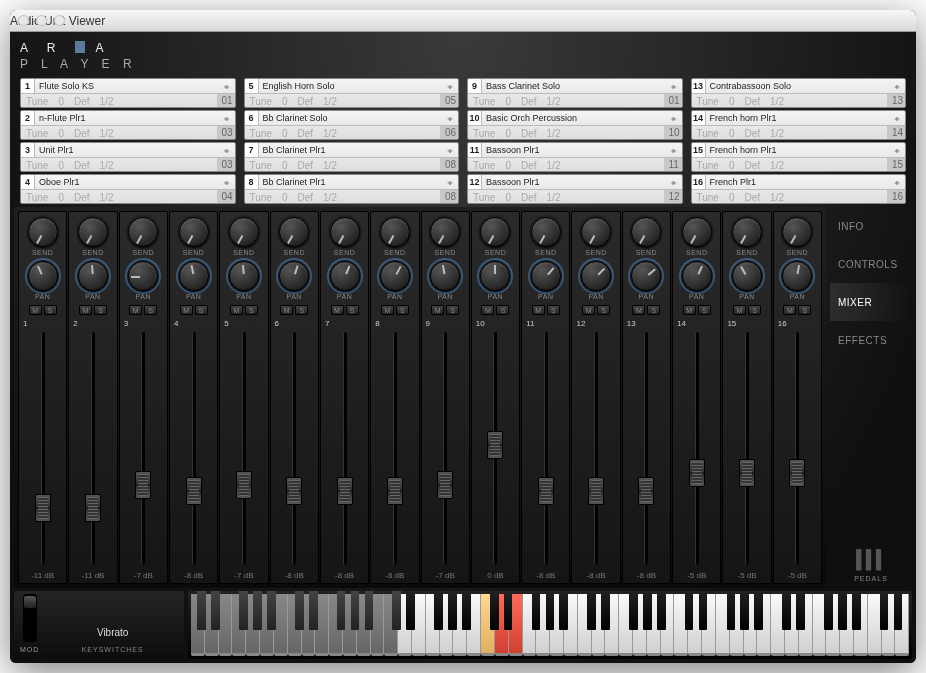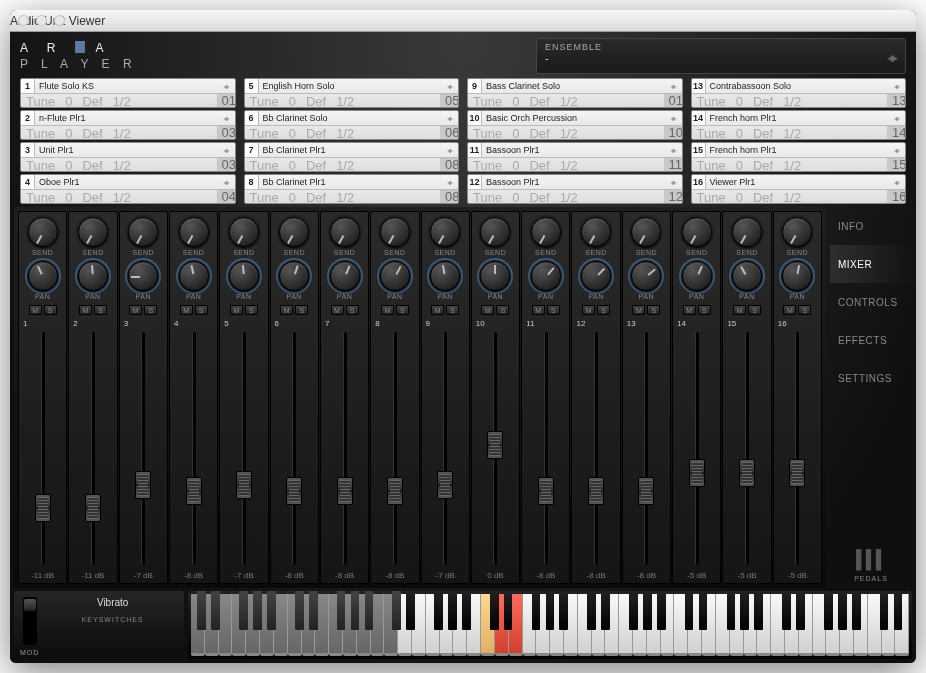--- a/index.html
+++ b/index.html
@@ -17,21 +17,21 @@
 .preset{margin-left:auto;width:370px;height:36px;background:linear-gradient(#2a2a2a,#1a1a1a);border:1px solid #444;border-radius:3px;display:flex;flex-direction:column;padding:3px 8px;position:relative;}
 .preset-label{font-size:9px;color:#aaa;letter-spacing:1px;}
 .preset-val{font-size:11px;color:#ddd;}
 .preset-arrows{position:absolute;right:10px;top:14px;color:#666;font-size:9px;letter-spacing:-3px;}
 .slots{display:grid;grid-template-columns:repeat(4,1fr);grid-template-rows:repeat(4,auto);gap:2px 8px;padding:0 6px;margin-top:2px;}
 .slot{background:linear-gradient(#f4f4f4,#dedede);border:1px solid #888;border-radius:2px;font-size:9px;color:#222;height:30px;display:flex;flex-direction:column;overflow:hidden;}
 .slot-top{display:flex;align-items:center;height:15px;border-bottom:1px solid #bbb;}
 .slot-num{width:14px;text-align:center;font-weight:bold;background:#fff;border-right:1px solid #bbb;height:100%;line-height:15px;font-size:9px;}
 .slot-name{flex:1;padding-left:4px;white-space:nowrap;overflow:hidden;}
 .slot-exp{width:18px;text-align:center;color:#999;font-size:8px;letter-spacing:-2px;}
-.slot-bot{display:flex;align-items:flex-start;height:14px;font-size:13px;color:#aaa;}
+.slot-bot{display:flex;align-items:center;height:14px;font-size:10px;color:#aaa;}
 .slot-bot span{padding:0 5px;}
 .slot-bot .ch{margin-left:auto;background:#c8c8c8;color:#666;width:18px;text-align:center;height:100%;line-height:14px;}
 .body{flex:1;display:flex;margin-top:3px;gap:4px;}
 .mixer{flex:1;display:flex;gap:1px;padding:4px;background:linear-gradient(#1f1f1f,#0a0a0a);border-radius:3px;}
 .strip{flex:1;background:linear-gradient(#2a2a2a,#151515);border:1px solid #000;border-radius:2px;display:flex;flex-direction:column;align-items:center;padding:3px 0;}
 .knob{width:30px;height:30px;border-radius:50%;background:radial-gradient(circle at 35% 30%,#555,#111);border:1px solid #000;box-shadow:inset 0 2px 3px rgba(255,255,255,.12),0 1px 2px #000,0 0 0 2px #222;position:relative;margin:2px 0;}
 .knob.ring{box-shadow:inset 0 2px 3px rgba(255,255,255,.12),0 1px 2px #000,0 0 0 1px #222,0 0 0 3px #3a5a7a;}
 .knob .ind{position:absolute;width:2px;height:9px;background:#bbb;left:50%;top:3px;transform-origin:50% 12px;margin-left:-1px;}
 .klabel{font-size:7px;color:#888;margin-bottom:3px;letter-spacing:.5px;}
 .ms{display:flex;gap:2px;margin:2px 0;}
@@ -42,21 +42,21 @@
 .fader{position:absolute;width:16px;height:28px;background:linear-gradient(#555 0%,#333 45%,#111 50%,#333 55%,#555 100%);border:1px solid #000;border-radius:2px;left:50%;margin-left:-8px;}
 .fader::before{content:"";position:absolute;left:2px;right:2px;top:2px;bottom:2px;background:repeating-linear-gradient(#666,#666 1px,#333 1px,#333 3px);}
 .dblabel{font-size:8px;color:#777;margin-top:2px;}
 .tabs{width:82px;display:flex;flex-direction:column;}
 .tab{height:38px;display:flex;align-items:center;padding-left:8px;font-size:10px;color:#888;letter-spacing:.5px;cursor:pointer;}
 .tab.active{color:#fff;background:linear-gradient(90deg,rgba(80,80,80,.4),transparent);}
 .pedals{margin-top:auto;text-align:center;padding:6px 0;}
 .pedals-ic{color:#555;font-size:18px;letter-spacing:-4px;}
 .pedals-lb{font-size:7px;color:#888;letter-spacing:1px;margin-top:4px;}
 .bottom{height:68px;display:flex;margin-top:3px;gap:4px;}
-.modpanel{width:170px;background:linear-gradient(#252525,#0c0c0c);border-radius:3px;display:flex;align-items:flex-start;padding:6px;gap:8px;}
+.modpanel{width:170px;background:linear-gradient(#252525,#0c0c0c);border-radius:3px;display:flex;align-items:flex-end;padding:6px;gap:8px;}
 .modwheel{width:14px;height:48px;background:#000;border-radius:3px;position:relative;}
 .modwheel .cap{position:absolute;left:1px;right:1px;top:2px;height:12px;background:linear-gradient(#555,#222);border-radius:2px;}
 .modtxt{display:flex;flex-direction:column;align-items:center;flex:1;}
 .modlabel{font-size:7px;color:#999;margin-top:4px;letter-spacing:1px;}
 .vib{font-size:10px;color:#ddd;margin-bottom:8px;}
 .ks{font-size:7px;color:#888;letter-spacing:1px;}
 .keyboard{flex:1;background:linear-gradient(#222,#000);border-radius:3px;padding:3px;display:flex;align-items:stretch;position:relative;}
 .keys{flex:1;display:flex;position:relative;}
 .wkey{flex:1;background:linear-gradient(#fafafa,#d0d0d0);border-right:1px solid #999;border-bottom:3px solid #888;border-radius:0 0 2px 2px;}
 .wkey.dim{background:linear-gradient(#888,#666);}
@@ -76,25 +76,20 @@
       <div class="tl"></div>
     </div>
     <div class="title">Audio Unit Viewer</div>
   </div>
   <div class="plugin">
     <div class="header">
       <div class="logo">
         <div class="line1"><span>A</span> <span>R</span> <span class="i"></span> <span>A</span></div>
         <div style="letter-spacing:5px;color:#aaa;">P L A Y E R</div>
       </div>
-      <div class="preset">
-        <div class="preset-label">ENSEMBLE</div>
-        <div class="preset-val">-</div>
-        <div class="preset-arrows">◀▶</div>
-      </div>
     </div>
     <div class="slots" id="slots">
         <div class="slot">
           <div class="slot-top">
             <div class="slot-num">1</div>
             <div class="slot-name">Flute Solo KS</div>
             <div class="slot-exp">◂▸</div>
           </div>
           <div class="slot-bot">
             <span>Tune</span>
@@ -296,21 +291,21 @@
             <span>Tune</span>
             <span>0</span>
             <span>Def</span>
             <span>1/2</span>
             <span class="ch">12</span>
           </div>
         </div>
         <div class="slot">
           <div class="slot-top">
             <div class="slot-num">16</div>
-            <div class="slot-name">Viewer Plr1</div>
+            <div class="slot-name">French Plr1</div>
             <div class="slot-exp">◂▸</div>
           </div>
           <div class="slot-bot">
             <span>Tune</span>
             <span>0</span>
             <span>Def</span>
             <span>1/2</span>
             <span class="ch">16</span>
           </div>
         </div>
@@ -633,24 +628,23 @@
     <div class="chnum">16</div>
     <div class="faderwrap">
               <div class="track"></div>
               <div class="fader" style="top:54.4%"></div>
             </div>
     <div class="dblabel">-5 dB</div>
           </div>
         </div>
       <div class="tabs" id="tabs">
         <div class="tab">INFO</div>
+          <div class="tab">CONTROLS</div>
           <div class="tab active">MIXER</div>
-          <div class="tab">CONTROLS</div>
           <div class="tab">EFFECTS</div>
-          <div class="tab">SETTINGS</div>
           <div class="pedals">
           <div class="pedals-ic">▍▍▍</div>
           <div class="pedals-lb">PEDALS</div>
         </div>
       </div>
     </div>
     <div class="bottom">
       <div class="modpanel">
         <div style="display:flex;flex-direction:column;align-items:center;">
           <div class="modwheel">

